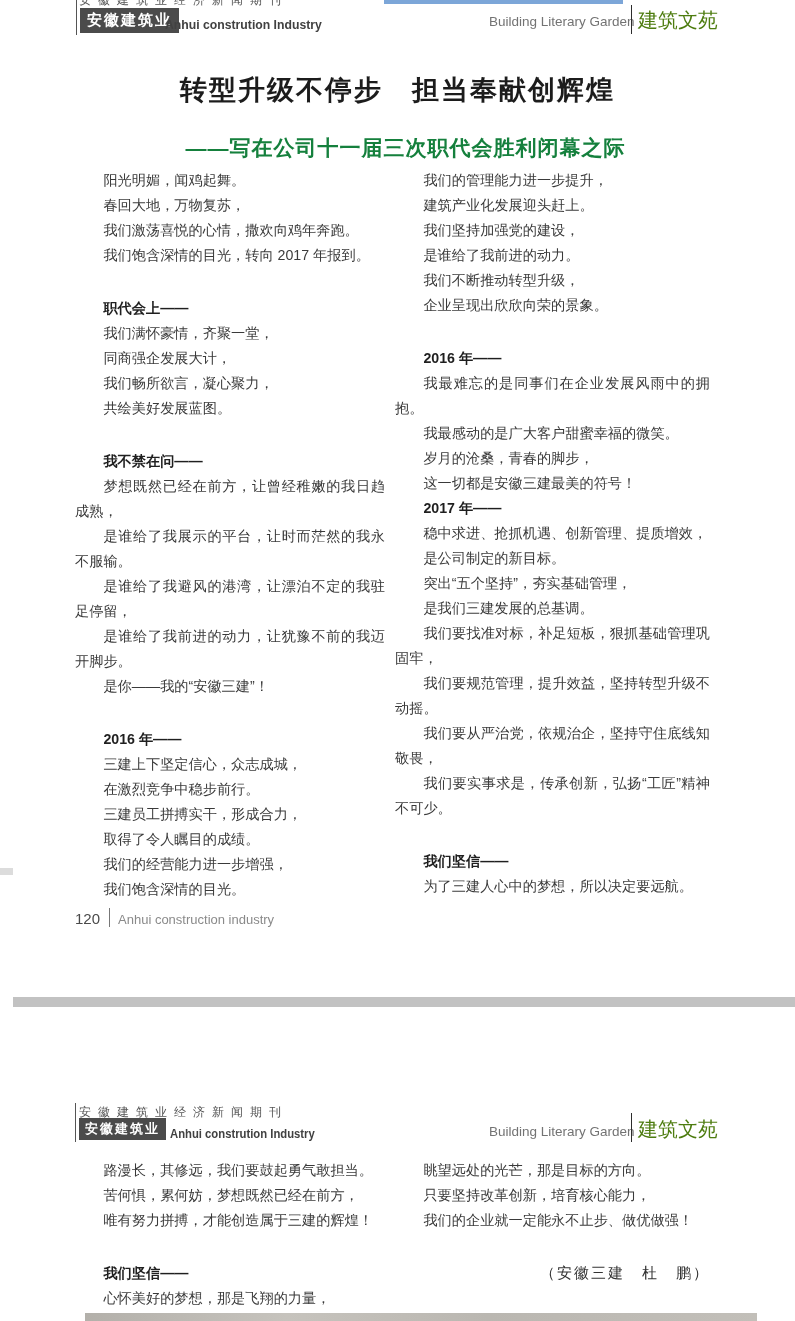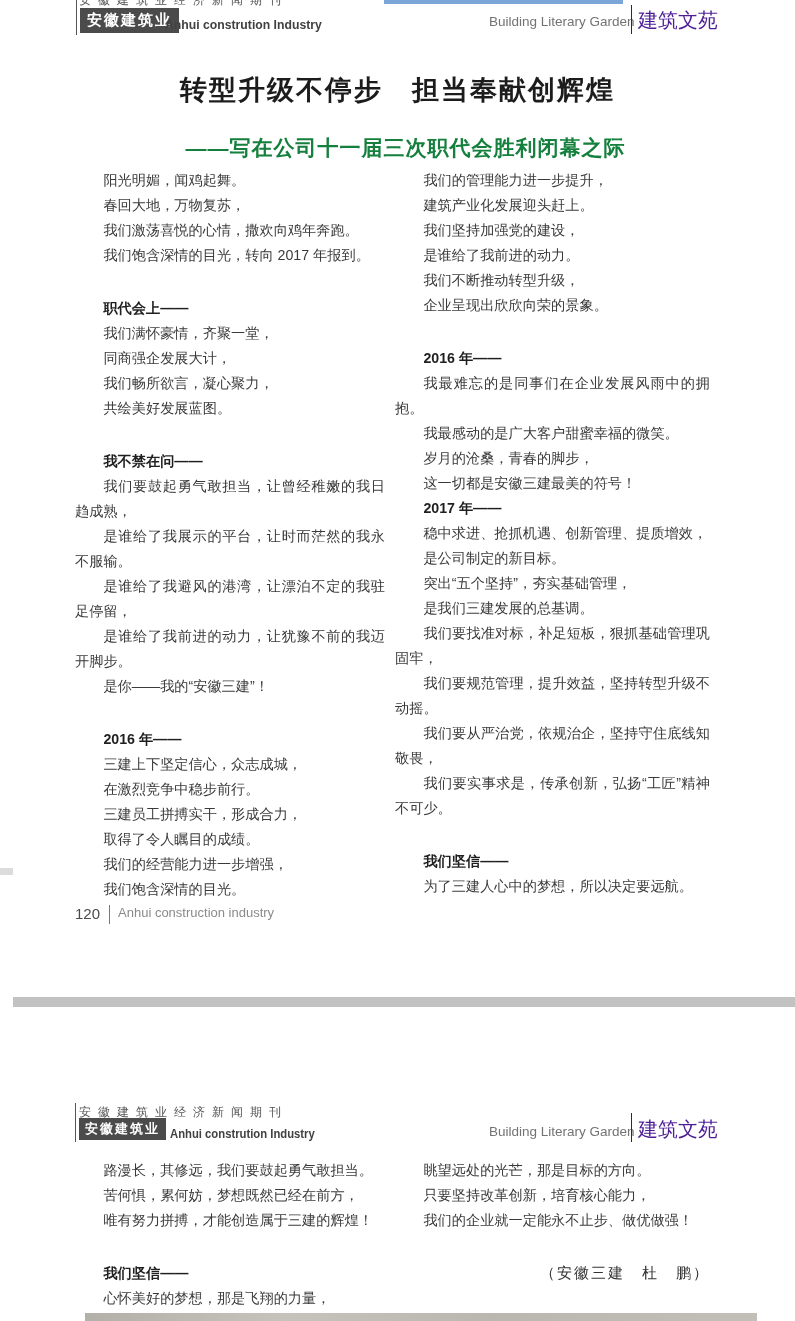--- a/index.html
+++ b/index.html
@@ -24,40 +24,40 @@
   .p1-brand-en{left:165px;top:17px;font-size:13px;}
   .p2-brand-en{left:170px;top:1127px;font-size:12px;}
   .journal-line{position:absolute;left:79px;top:1104px;font-size:12px;letter-spacing:7px;color:#555;white-space:nowrap;}
   .blue-line{position:absolute;left:384px;top:0;width:239px;height:4px;}
   .section-en{position:absolute;font-size:13.5px;color:#737373;white-space:nowrap;}
   .p1-section-en{left:489px;top:14px;}
   .p2-section-en{left:489px;top:1124px;}
   .head-divider{position:absolute;width:1px;background:#2c2c2c;}
   .p1-head-divider{left:631px;top:5px;height:29px;}
   .p2-head-divider{left:631px;top:1113px;height:29px;}
-  .section-cn{position:absolute;font-size:20px;color:#4c1d95;white-space:nowrap;}
+  .section-cn{position:absolute;font-size:20px;color:#4d7c0f;white-space:nowrap;}
   .p1-section-cn{left:638px;top:7px;}
   .p2-section-cn{left:638px;top:1116px;}
   
   .title{position:absolute;left:0;top:72px;width:100%;text-align:center;font-size:27px;font-weight:bold;letter-spacing:2px;color:#1c1c1c;margin:0;}
   .subtitle{position:absolute;left:0;top:126px;width:100%;text-align:center;font-size:21px;font-weight:bold;letter-spacing:1px;color:#15803d;margin:8px;}
   
   .columns{position:absolute;display:flex;}
   .p1-columns{left:75px;top:168px;width:635px;}
   .p2-columns{left:75px;top:1158px;width:635px;}
   .col{box-sizing:border-box;}
   .col-left{width:310px;margin-right:10px;}
   .col-right{width:315px;}
   .col p{margin:0;}
   .col .line{font-size:14.2px;line-height:25px;text-indent:2em;text-align:justify;color:#3a3a3a;}
   .col .head{font-weight:bold;color:#1f1f1f;}
   .col .gap{height:28px;}
   .col .byline{font-family:"Liberation Serif", serif;text-align:right;text-indent:0;letter-spacing:2px;color:#333;font-size:15px;}
   
-  .footer{position:absolute;left:75px;top:905px;height:22px;display:flex;align-items:flex-start;}
+  .footer{position:absolute;left:75px;top:905px;height:22px;display:flex;align-items:flex-end;}
   .page-no{font-size:15px;color:#4a4a4a;margin-right:9px;}
   .foot-bar{width:1px;height:19px;background:#777;margin-right:8px;}
   .foot-en{font-size:13px;color:#8a8a8a;}
   
   .edge-tick{position:absolute;left:0;top:868px;width:13px;height:7px;background:#dcdcdc;}
   .page-sep{position:absolute;left:13px;top:997px;width:782px;height:10px;}
   .photo-band{position:absolute;left:85px;top:1313px;width:672px;height:8px;background:linear-gradient(90deg,#b3b0aa,#c6c3bd 30%,#bab7b1 60%,#c2bfb9);}
 </style>
 </head>
 <body>
@@ -85,21 +85,21 @@
         <p class="line">我们激荡喜悦的心情，撒欢向鸡年奔跑。</p>
         <p class="line">我们饱含深情的目光，转向 2017 年报到。</p>
         <p class="gap"></p>
         <p class="line head">职代会上——</p>
         <p class="line">我们满怀豪情，齐聚一堂，</p>
         <p class="line">同商强企发展大计，</p>
         <p class="line">我们畅所欲言，凝心聚力，</p>
         <p class="line">共绘美好发展蓝图。</p>
         <p class="gap"></p>
         <p class="line head">我不禁在问——</p>
-        <p class="line">我们要鼓起勇气敢担当，让曾经稚嫩的我日趋成熟，</p>
+        <p class="line">梦想既然已经在前方，让曾经稚嫩的我日趋成熟，</p>
         <p class="line">是谁给了我展示的平台，让时而茫然的我永不服输。</p>
         <p class="line">是谁给了我避风的港湾，让漂泊不定的我驻足停留，</p>
         <p class="line">是谁给了我前进的动力，让犹豫不前的我迈开脚步。</p>
         <p class="line">是你——我的“安徽三建”！</p>
         <p class="gap"></p>
         <p class="line head">2016 年——</p>
         <p class="line">三建上下坚定信心，众志成城，</p>
         <p class="line">在激烈竞争中稳步前行。</p>
         <p class="line">三建员工拼搏实干，形成合力，</p>
         <p class="line">取得了令人瞩目的成绩。</p>

